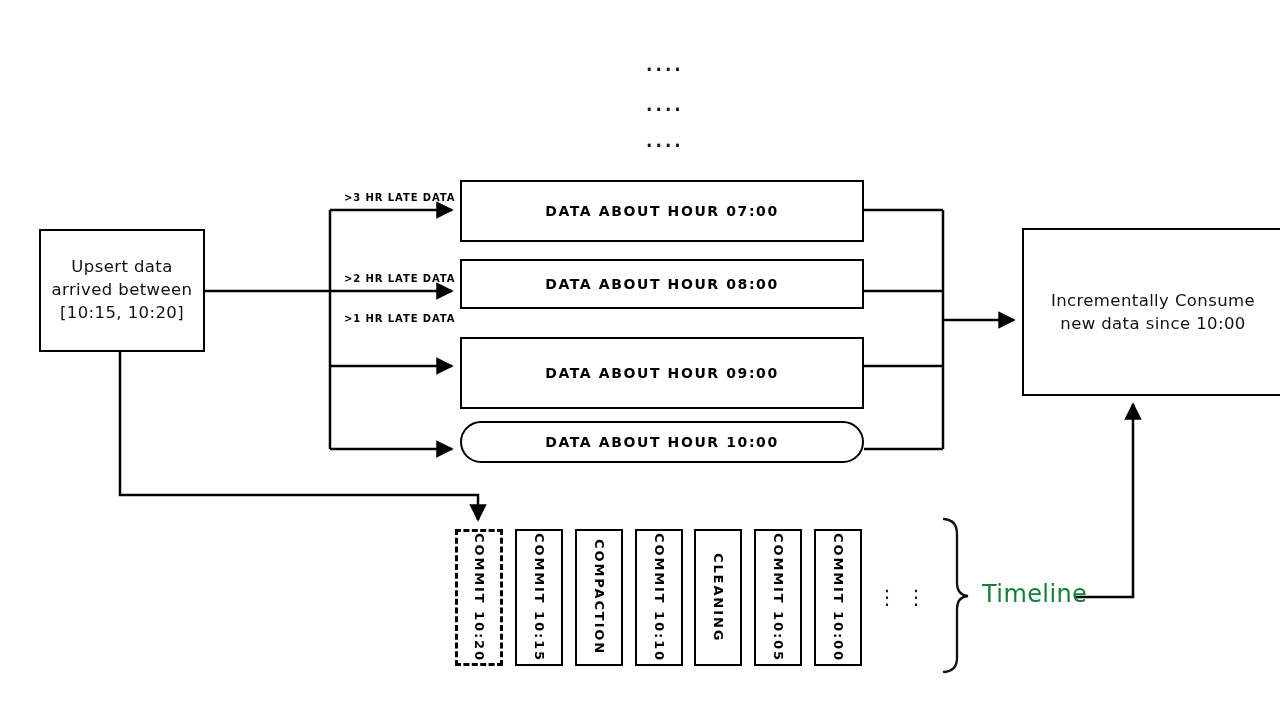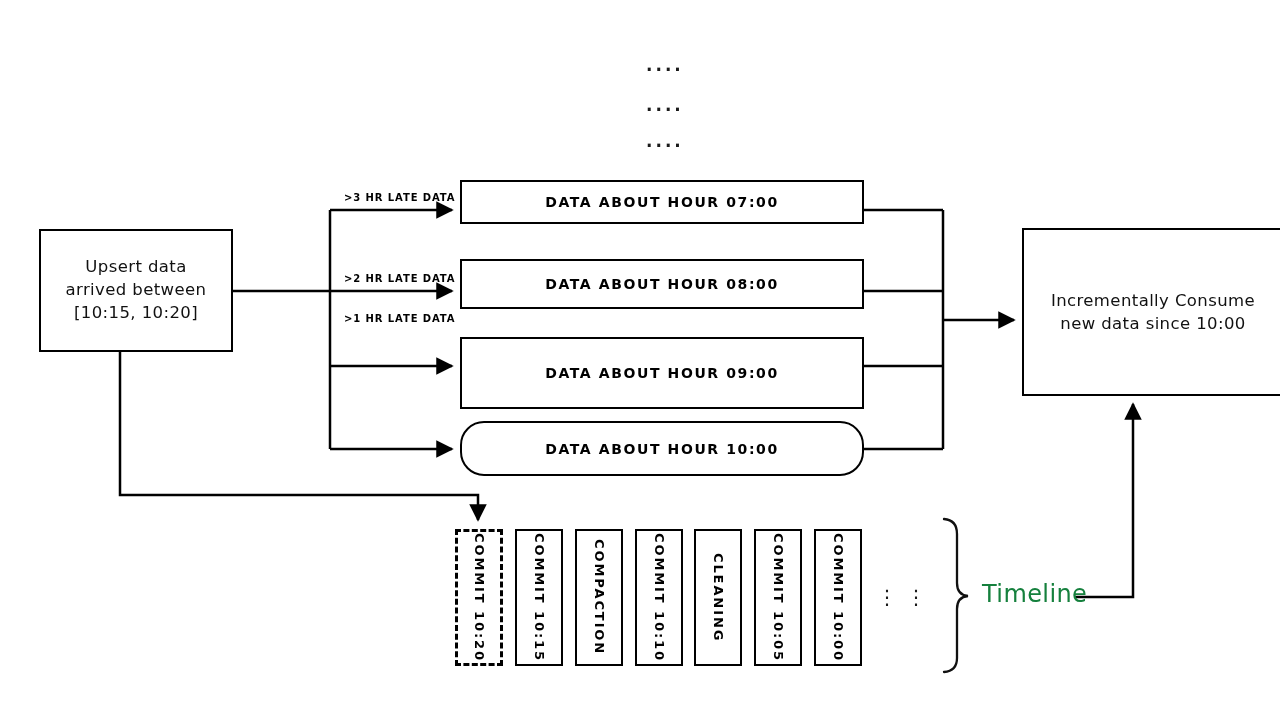--- a/index.html
+++ b/index.html
@@ -44,21 +44,21 @@
     letter-spacing: 0.4px;
   }
   .hand-bold {
     font-family: "DejaVu Sans", sans-serif;
     font-weight: 700;
     color: #000000;
     letter-spacing: 1.1px;
   }
   #upsert-box {
     left: 39px; top: 229px;
-    width: 194px; height: 123px;
+    width: 166px; height: 123px;
   }
   #upsert-box .txt {
     font-size: 16.5px;
     line-height: 1.38;
     white-space: pre-line;
   }
   .hour-box {
     left: 460px;
     width: 404px;
   }
@@ -171,30 +171,30 @@
   <div class="box" id="upsert-box">
     <span class="txt hand-round">Upsert data
 arrived between
 [10:15, 10:20]</span>
   </div>
 
   <div class="edge-label" style="left:344px; top:192px;">&gt;3 HR LATE DATA</div>
   <div class="edge-label" style="left:344px; top:273px;">&gt;2 HR LATE DATA</div>
   <div class="edge-label" style="left:344px; top:313px;">&gt;1 HR LATE DATA</div>
 
-  <div class="box hour-box" style="top:180px; height:44px;">
+  <div class="box hour-box" style="top:180px; height:62px;">
     <span class="txt hand-bold">DATA ABOUT HOUR 07:00</span>
   </div>
   <div class="box hour-box" style="top:259px; height:50px;">
     <span class="txt hand-bold">DATA ABOUT HOUR 08:00</span>
   </div>
   <div class="box hour-box" style="top:337px; height:72px;">
     <span class="txt hand-bold">DATA ABOUT HOUR 09:00</span>
   </div>
-  <div class="box hour-box" style="top:421px; height:55px;border-radius:24px;">
+  <div class="box hour-box" style="top:421px; height:42px;border-radius:24px;">
     <span class="txt hand-bold">DATA ABOUT HOUR 10:00</span>
   </div>
 
   <div class="box" id="consume-box">
     <span class="txt hand-round">Incrementally Consume
 new data since 10:00</span>
   </div>
 
   <div class="box tl-box dashed" style="left:455px;">
     <span class="txt hand-bold">COMMIT 10:20</span>

